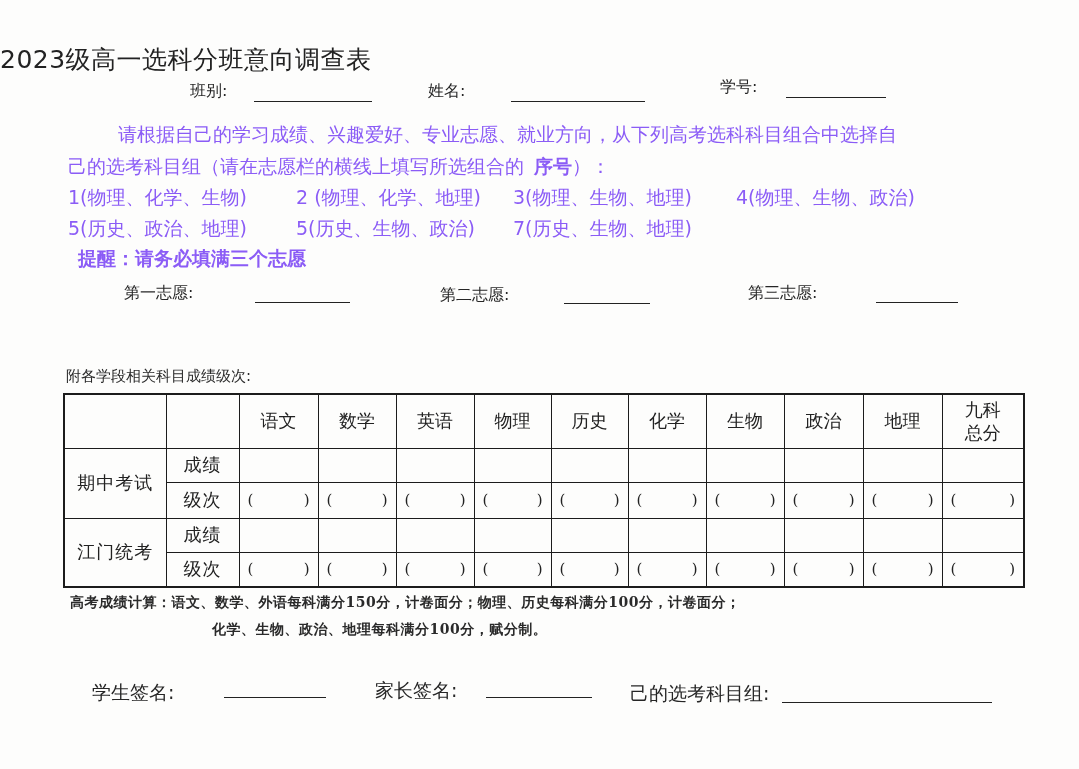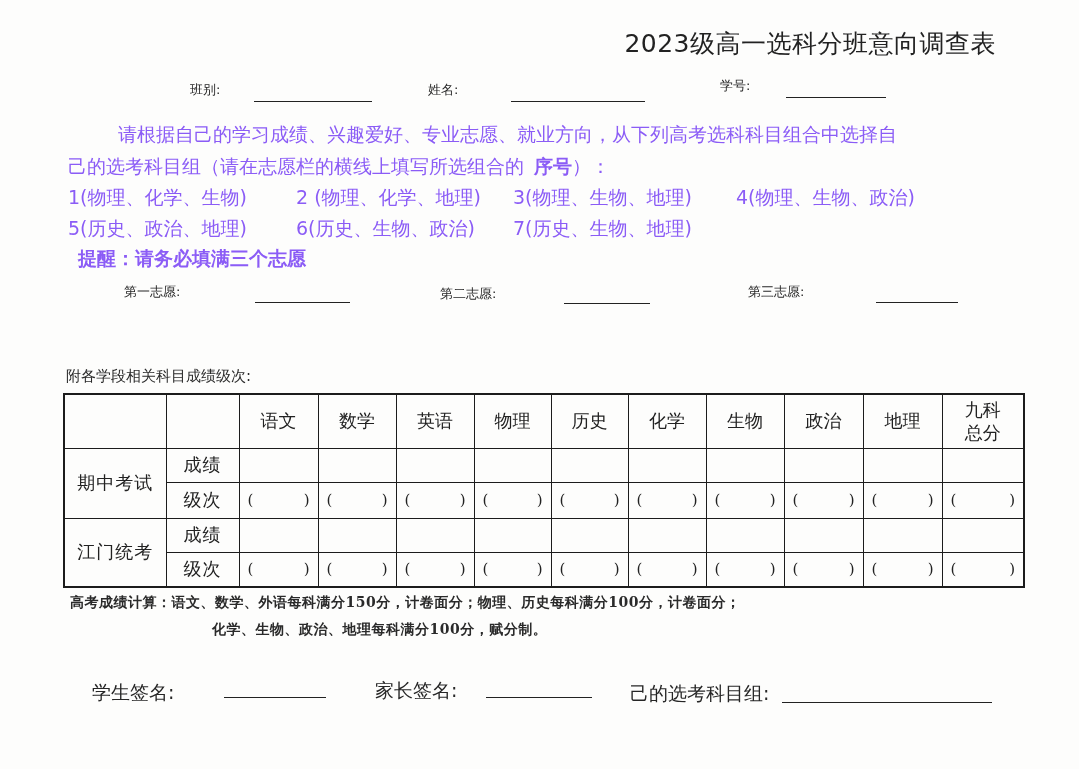--- a/index.html
+++ b/index.html
@@ -1,22 +1,22 @@
 <!DOCTYPE html>
 <html><head>
 <meta charset="utf-8">
 <style>
   html, body { margin: 0; padding: 0; }
   body {
     width: 1079px; height: 769px; background: #fdfdfc; position: relative; overflow: hidden;
     font-family: "DejaVu Sans", "Liberation Sans", sans-serif; color: #1e1e1e;
   }
   .abs { position: absolute; white-space: nowrap; }
-  .title { left: 0; width: 996px; top: 27px; text-align: right; font-size: 25px; color: #222; letter-spacing: 0.5px; }
-  .lbl { font-size: 13px; color: #262626; }
+  .title { left: 0; width: 996px; top: 43px; text-align: left; font-size: 25px; color: #222; letter-spacing: 0.5px; }
+  .lbl { font-size: 16px; color: #262626; }
   .uline { border-bottom: 1.6px solid #222; height: 0; }
   .para { font-size: 19px; color: #8b5cf6; }
   .bold { font-weight: bold; padding-left: 10px; }
   .small { font-size: 15px; color: #2a2a2a; }
   .note { font-family: "DejaVu Serif", "Liberation Serif", serif; font-size: 14px; color: #2a2a2a; font-weight: bold; letter-spacing: 0.5px; }
   table.grades {
     position: absolute; left: 63px; top: 393px; border-collapse: collapse;
     font-family: "DejaVu Serif", "Liberation Serif", serif; color: #222;
     border: 2.2px solid #1c1c1c;
   }
@@ -42,21 +42,21 @@
 <div class="abs uline" style="left:786px; top:97px; width:100px;"></div>
 
 <div class="abs para" style="left:118px; top:122px;">请根据自己的学习成绩、兴趣爱好、专业志愿、就业方向，从下列高考选科科目组合中选择自</div>
 <div class="abs para" style="left:68px; top:154px;"><span>己的选考科目组（请在志愿栏的横线上填写所选组合的</span><span class="bold">序号</span><span>）：</span></div>
 
 <div class="abs para" style="left:68px; top:185px;">1(物理、化学、生物)</div>
 <div class="abs para" style="left:296px; top:185px;">2 (物理、化学、地理)</div>
 <div class="abs para" style="left:513px; top:185px;">3(物理、生物、地理)</div>
 <div class="abs para" style="left:736px; top:185px;">4(物理、生物、政治)</div>
 <div class="abs para" style="left:68px; top:216px;">5(历史、政治、地理)</div>
-<div class="abs para" style="left:296px; top:216px;">6(历史、生物、政治)</div>
+<div class="abs para" style="left:296px; top:216px;">5(历史、生物、政治)</div>
 <div class="abs para" style="left:513px; top:216px;">7(历史、生物、地理)</div>
 
 <div class="abs para bold" style="left:68px; top:246px;">提醒：请务必填满三个志愿</div>
 
 <div class="abs lbl" style="left:124px; top:283px;">第一志愿:</div>
 <div class="abs uline" style="left:255px; top:302px; width:95px;"></div>
 <div class="abs lbl" style="left:440px; top:285px;">第二志愿:</div>
 <div class="abs uline" style="left:564px; top:303px; width:86px;"></div>
 <div class="abs lbl" style="left:748px; top:283px;">第三志愿:</div>
 <div class="abs uline" style="left:876px; top:302px; width:82px;"></div>

